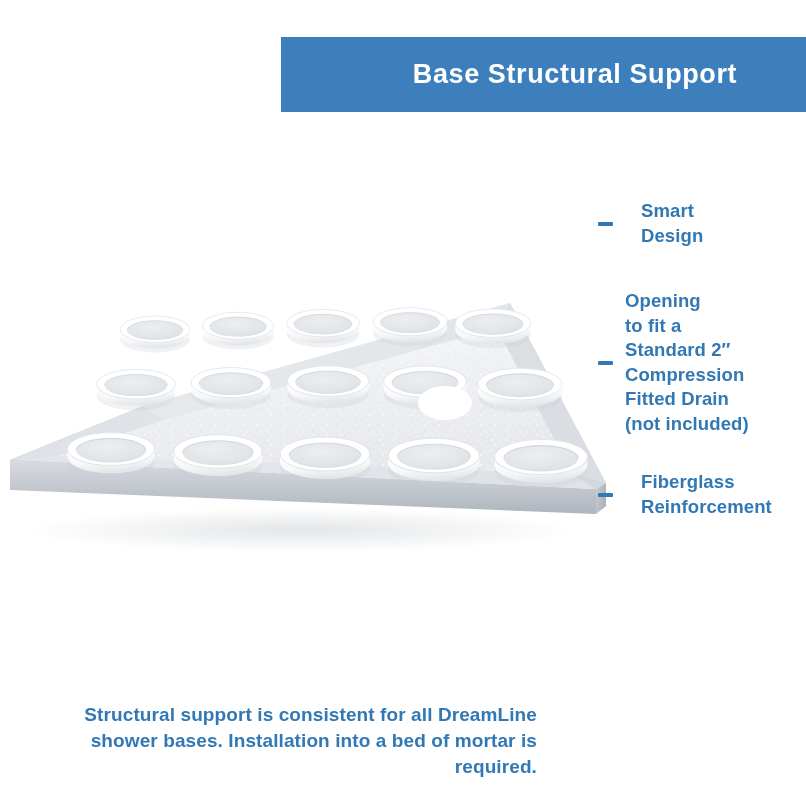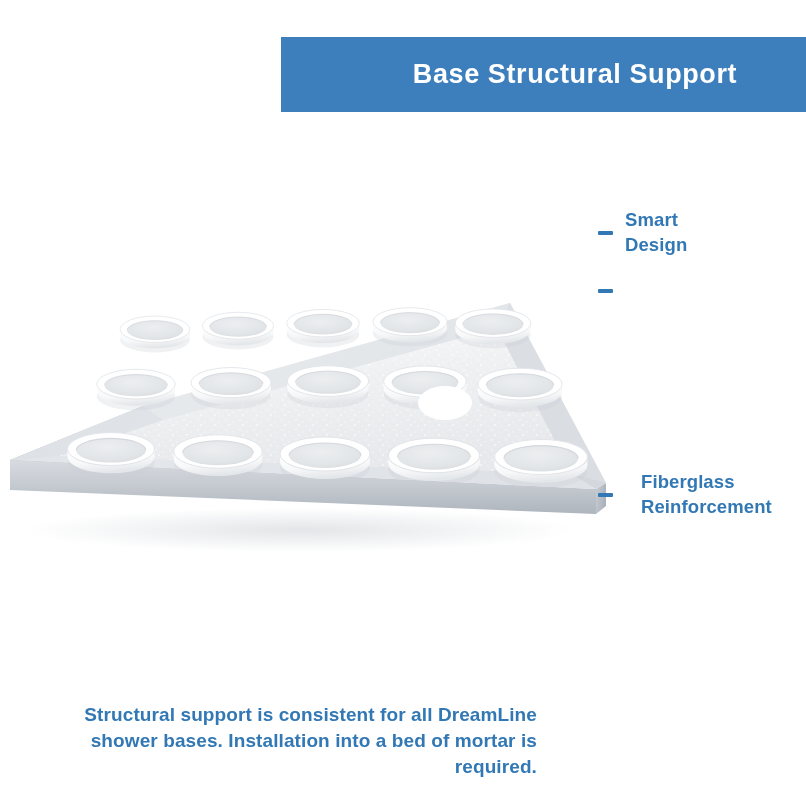--- a/index.html
+++ b/index.html
@@ -59,21 +59,21 @@
   }
   .callout-text {
     color:#3278b4;
     font-size:18.5px;
     font-weight:bold;
     line-height:24.5px;
     letter-spacing:0.1px;
     white-space:pre-line;
   }
 
-  #callout-smart-design   { left:598px; top:208px; }
+  #callout-smart-design   { left:598px; top:199px;gap:16px; }
   #callout-drain-opening  { left:598px; top:289px; }
   #callout-fiberglass     { left:598px; top:470px;gap:16px; }
   #callout-pvc-rings      { left:598px; top:560px; }
 
   
   .bottom-caption {
     position:absolute;
     left:17px; top:702px;
     width:520px;
     color:#3278b4;
@@ -216,20 +216,26 @@
   </div>
 
   <div class="callout" id="callout-smart-design">
     <span class="callout-dash"></span>
     <span class="callout-text">Smart
 Design</span>
   </div>
 
   <div class="callout" id="callout-drain-opening">
     <span class="callout-dash"></span>
+    <span class="callout-text">Opening
+to fit a
+Standard 2″
+Compression
+Fitted Drain
+(not included)</span>
   </div>
 
   <div class="callout" id="callout-fiberglass">
     <span class="callout-dash"></span>
     <span class="callout-text">Fiberglass
 Reinforcement</span>
   </div>
 
 
   <div class="bottom-caption">Structural support is consistent for all DreamLine shower bases. Installation into a bed of mortar is required.</div>

